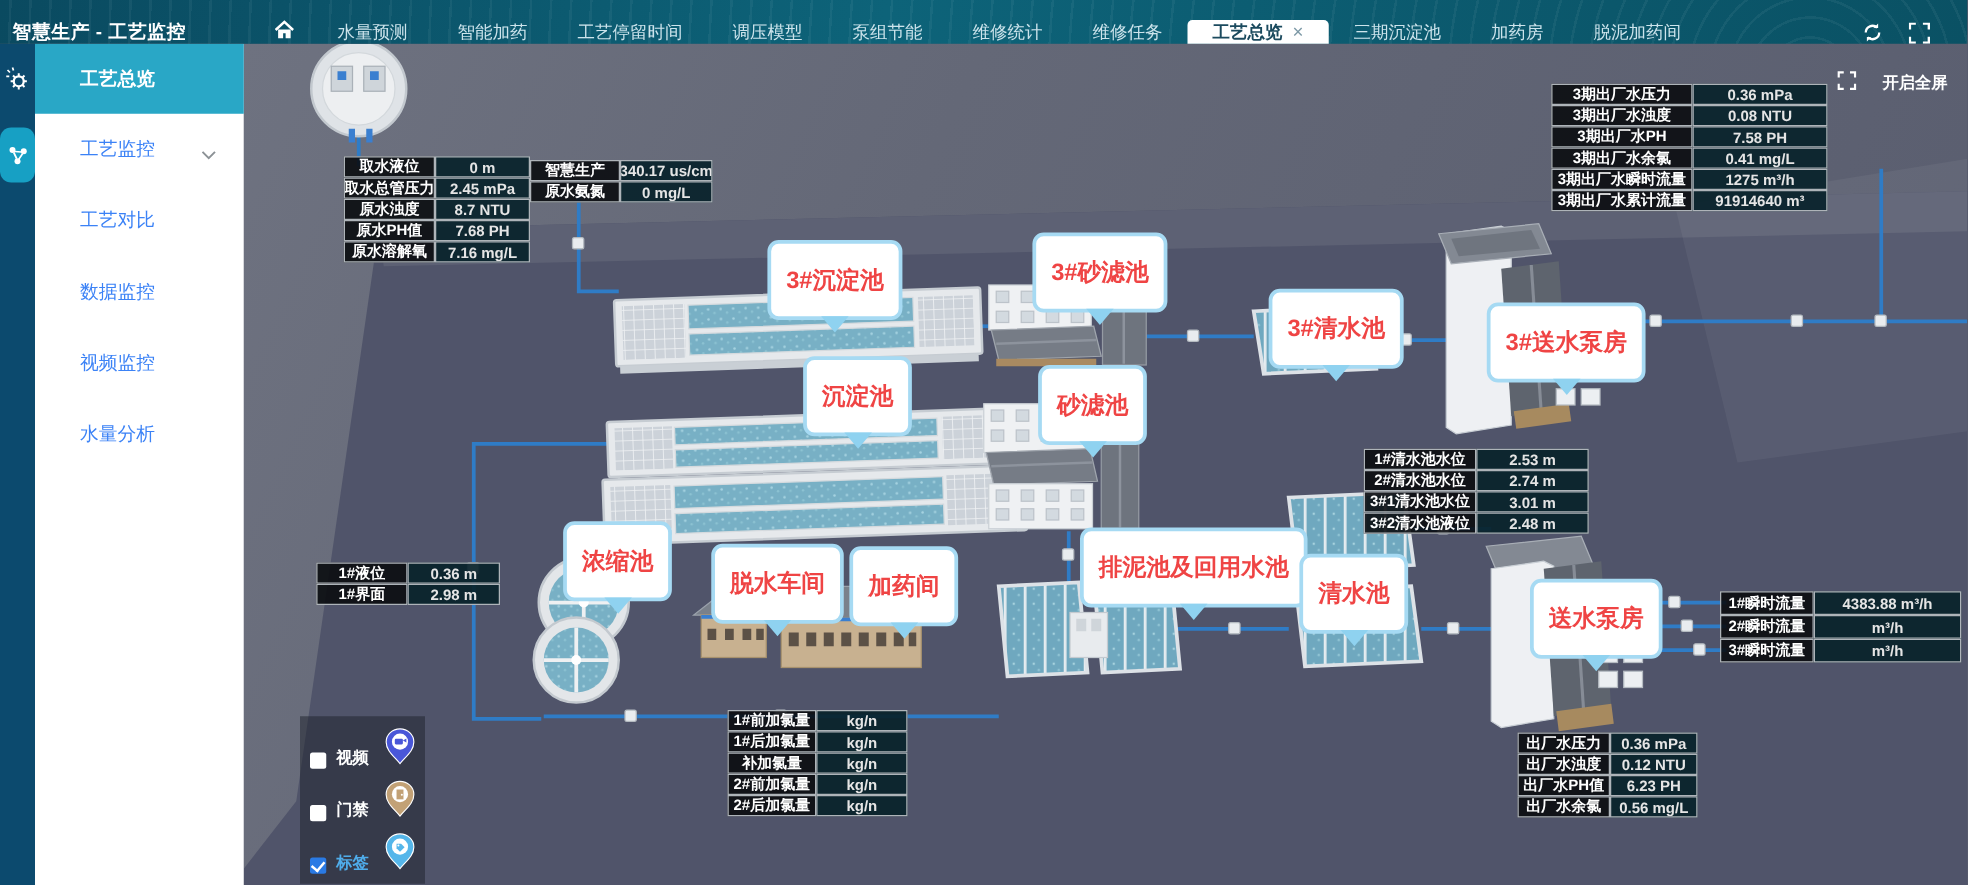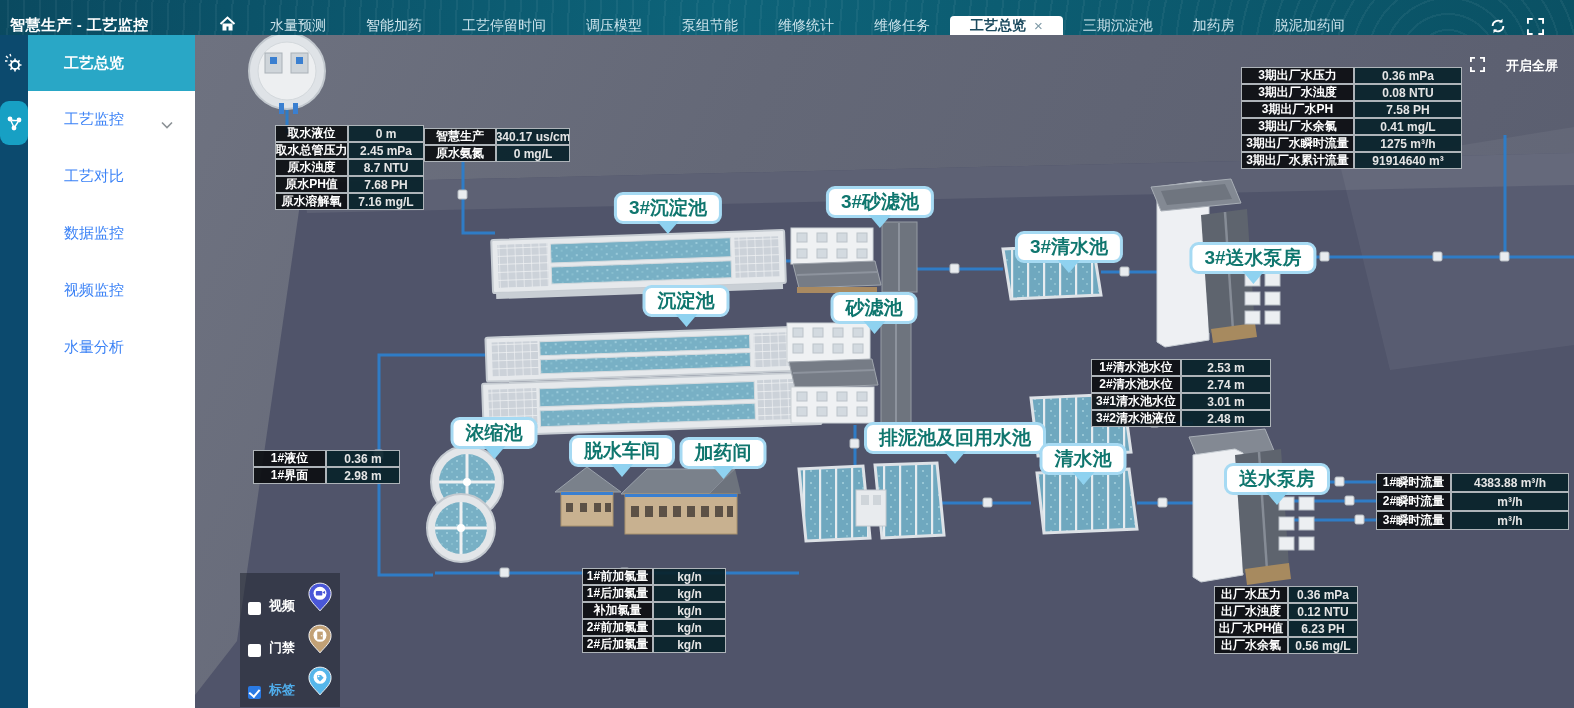--- a/index.html
+++ b/index.html
@@ -45,21 +45,21 @@
   .dp{position:absolute;display:grid;grid-template-columns:var(--lw) var(--vw);gap:0;z-index:10;font-weight:bold;}
   .dp .lc{background:rgba(10,12,15,.9);border:1px solid #aeb4b9;color:#fff;font-size:12px;height:15px;
     display:flex;align-items:center;justify-content:center;white-space:nowrap;overflow:hidden;}
   .dp .vc{background:rgba(9,34,43,.93);border:1px solid #aeb4b9;color:#e5e5e5;font-size:12px;height:15px;
     display:flex;align-items:center;justify-content:center;white-space:nowrap;overflow:hidden;}
   .dp .vc.empty{background:rgba(8,10,13,.92);border-color:rgba(150,156,162,.3);}
   .dp.big .lc,.dp.big .vc{height:17px;}
 
   
   .pill{position:absolute;transform:translateX(-50%);background:#fff;border:3px solid #a6daf3;
-    border-radius:9px;padding:0 12px;font-size:19px;font-weight:bold;color:#0f766e;z-index:6;
+    border-radius:9px;padding:16px 12px;font-size:19px;font-weight:bold;color:#ef4444;z-index:6;
     white-space:nowrap;cursor:pointer;}
   .pill::after{content:"";position:absolute;left:50%;top:100%;transform:translateX(-50%);
     border:11px solid transparent;border-top:13px solid #8fd2f0;border-bottom:0;}
 
   
   .fs{position:absolute;right:16px;top:22px;z-index:12;display:flex;align-items:center;gap:21px;
     color:#fff;font-size:13px;font-weight:bold;cursor:pointer;}
 
   
   .layers{position:absolute;left:45px;top:538px;width:100px;height:134px;z-index:12;

